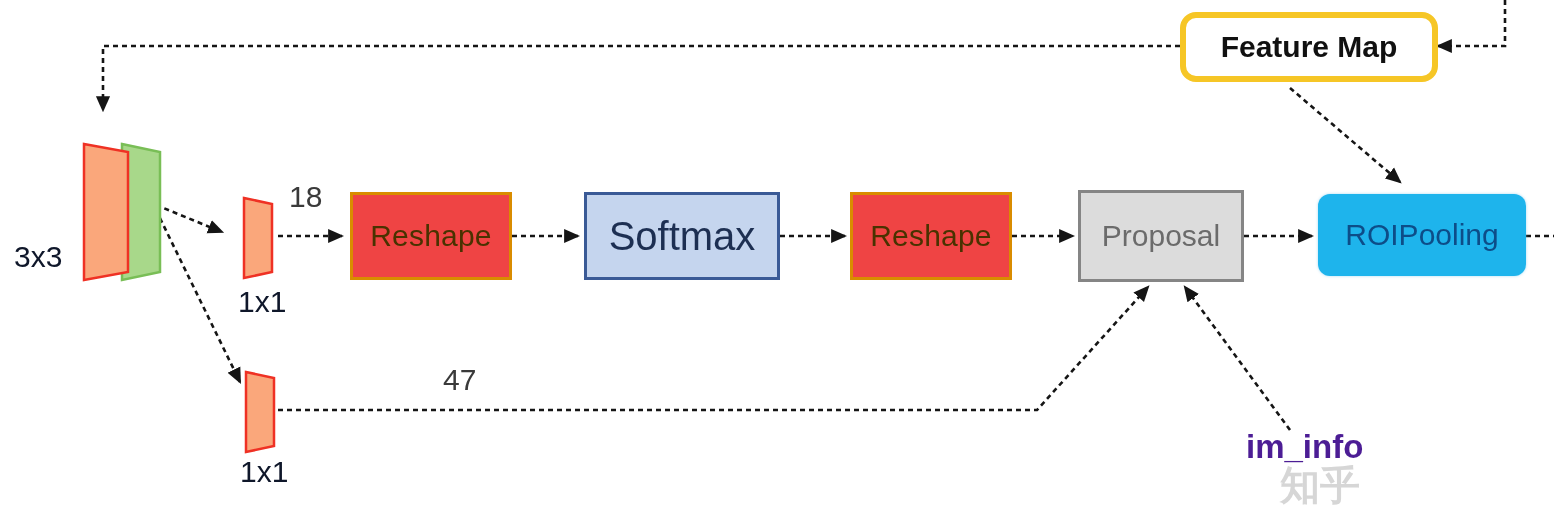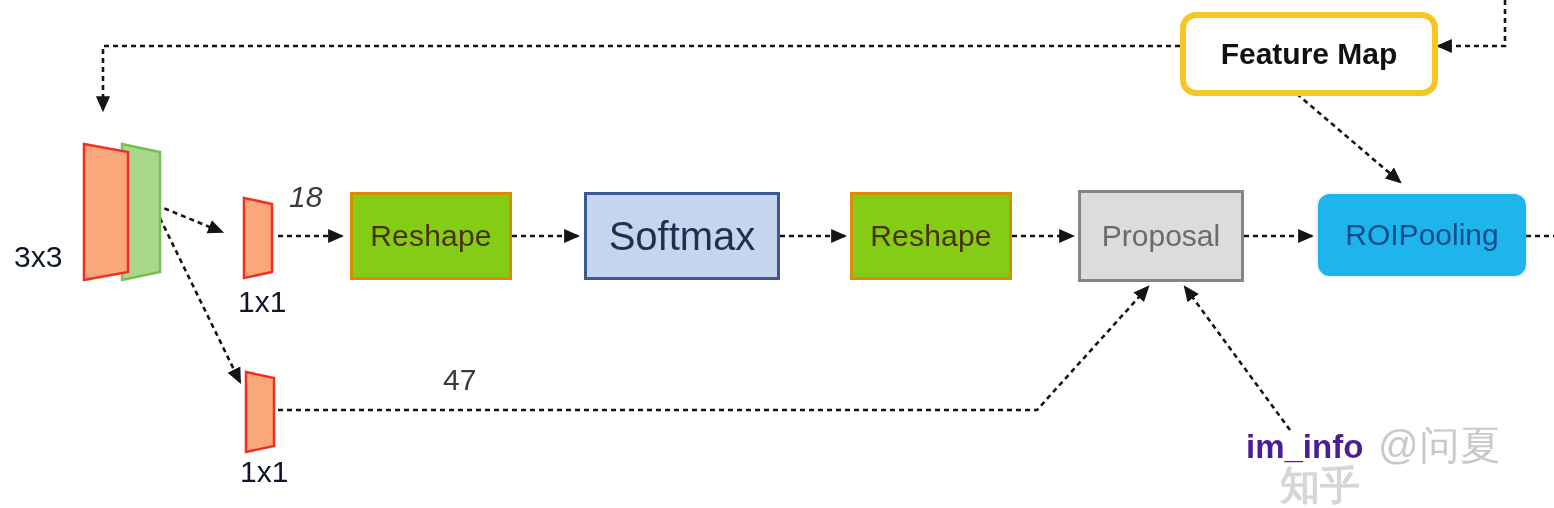--- a/index.html
+++ b/index.html
@@ -27,21 +27,21 @@
   .node {
     position: absolute;
     box-sizing: border-box;
     display: flex;
     align-items: center;
     justify-content: center;
     white-space: nowrap;
     z-index: 3;
   }
   .node-reshape {
-    background: #84cc16;
+    background: #ef4444;
     border: 3px solid #D98C00;
     color: #4a3200;
     font-size: 30px;
     letter-spacing: 0.2px;
   }
   .node-softmax {
     background: #C5D5EE;
     border: 3px solid #3A5A96;
     color: #1d2f52;
     font-size: 40px;
@@ -168,32 +168,31 @@
   </div>
   <div class="label" style="left:238px; top:285px;">1x1</div>
 
   <div class="conv" style="left:240px; top:366px; width:42px; height:92px;">
     <svg class="conv-plate" viewBox="0 0 42 92" xmlns="http://www.w3.org/2000/svg">
       <polygon points="6,6 34,12 34,80 6,86" fill="#FAA77B" stroke="#EF3124" stroke-width="2.5"></polygon>
     </svg>
   </div>
   <div class="label" style="left:240px; top:455px;">1x1</div>
 
-  <div class="label label-dark" style="left:289px; top:180px;font-style:italic;">18</div>
+  <div class="label label-dark" style="left:289px; top:180px;">18</div>
   <div class="label label-dark" style="left:443px; top:363px;">47</div>
   <div class="label label-iminfo" style="left:1246px; top:428px;">im_info</div>
 
   <div class="node node-reshape" style="left:350px; top:192px; width:162px; height:88px;">Reshape</div>
 
   <div class="node node-softmax" style="left:584px; top:192px; width:196px; height:88px;">Softmax</div>
 
   <div class="node node-reshape" style="left:850px; top:192px; width:162px; height:88px;">Reshape</div>
 
   <div class="node node-proposal" style="left:1078px; top:190px; width:166px; height:92px;">Proposal</div>
 
   <div class="node node-roipooling" style="left:1318px; top:194px; width:208px; height:82px;">ROIPooling</div>
 
-  <div class="node node-featuremap" style="left:1180px; top:12px; width:258px; height:84px;">Feature Map</div>
+  <div class="node node-featuremap" style="left:1180px; top:12px; width:258px; height:70px;">Feature Map</div>
 
   <div class="wm-logo" style="left:1280px; top:418px;">知乎</div>
-  <div class="watermark" style="left:1378px; top:418px;">@问夏</div>
 
 </div>
 
 </body></html>

